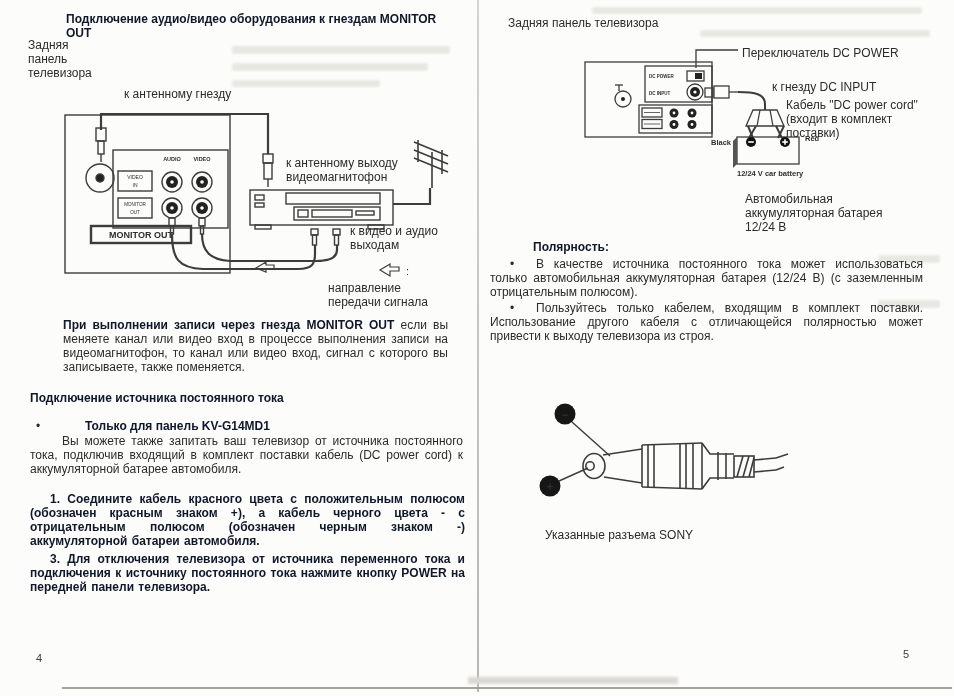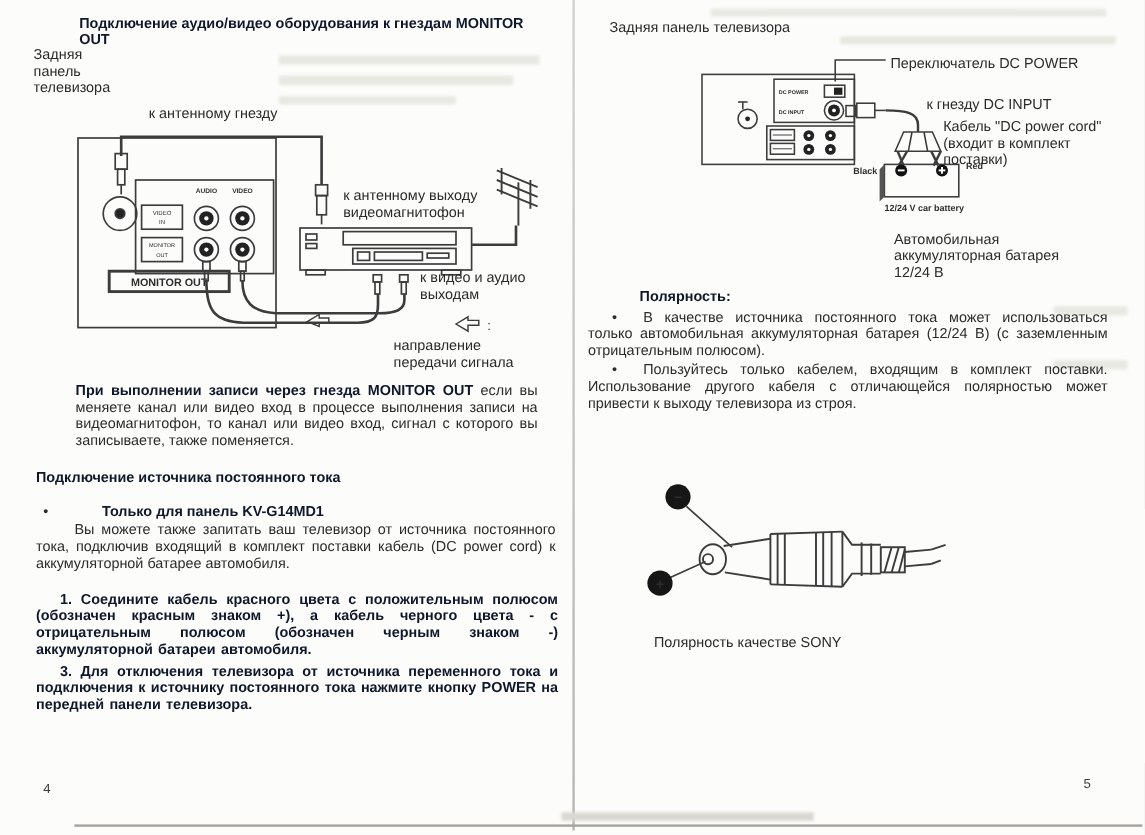--- a/index.html
+++ b/index.html
@@ -269,18 +269,18 @@
         <line x1="207" y1="79" x2="213" y2="58"></line>
           <line x1="213" y1="79" x2="219" y2="58"></line>
           <line x1="219" y1="79" x2="224" y2="60"></line>
         <line x1="224" y1="62" x2="246" y2="60"></line>
           <line x1="224" y1="74" x2="246" y2="72"></line>
         <line x1="246" y1="60" x2="258" y2="56"></line>
           <line x1="246" y1="72" x2="254" y2="69"></line>
       </g>
     </svg>
 
-    <div class="lbl" style="left:545px;top:528px;width:220px;">Полярность качестве SONY</div>
+    <div class="lbl" style="left:545px;top:528px;width:220px;">Указанные разъема SONY</div>
 
     <div class="pgnum" style="left:903px;top:648px;">5</div>
   </section>
 
 </div>
 
 </body></html>

